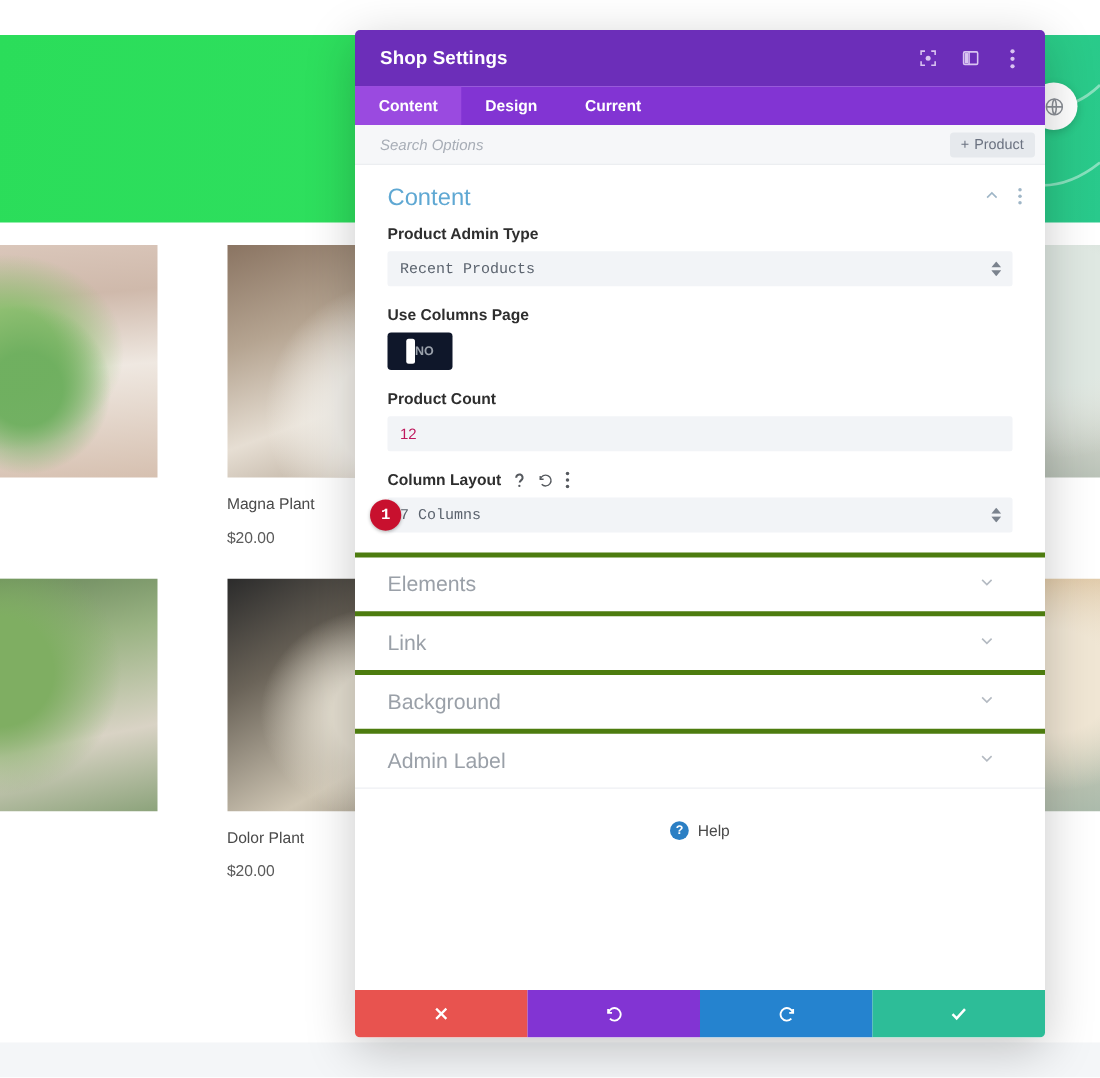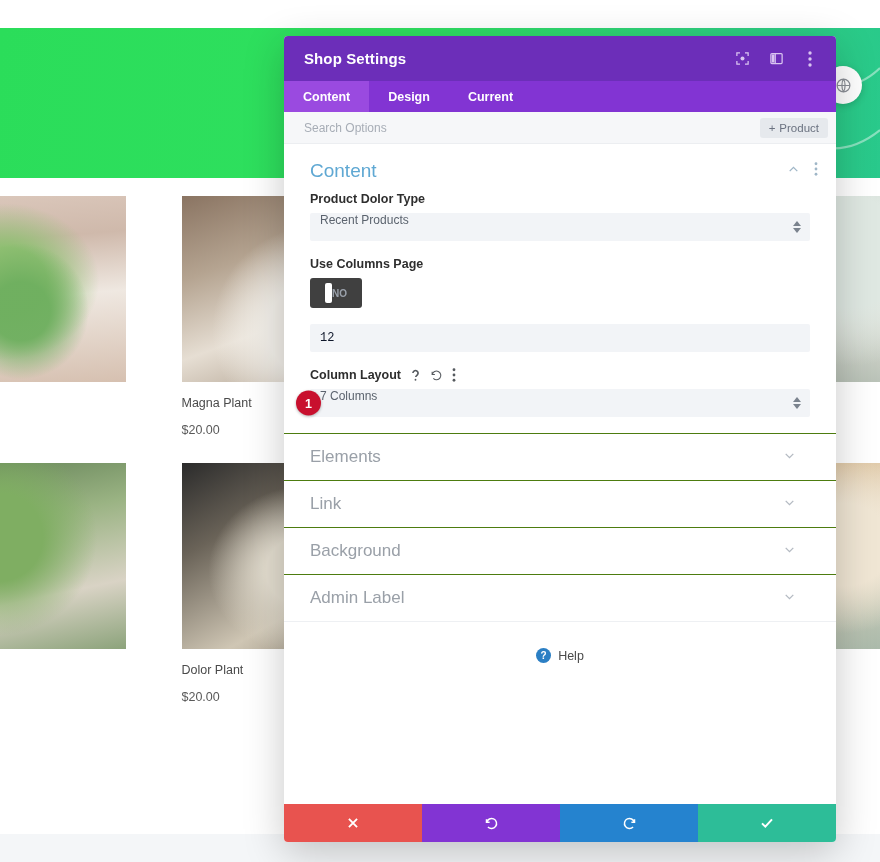--- a/index.html
+++ b/index.html
@@ -78,21 +78,21 @@
       radial-gradient(ellipse at 52% 44%, #f0e6d4 0 28%, rgba(240,230,212,0) 60%),
       linear-gradient(160deg, #d8b98e 0%, #e9dcc6 40%, #9fb4a6 100%); }
 
   .page-footer-strip {
     position: absolute; left: 0; bottom: 0; width: 880px; height: 28px;
     background: #f4f6f8;
   }
 
   
   .modal {
-    position: absolute; left: 284px; top: 36px; width: 552px; height: 806px;
+    position: absolute; left: 284px; top: 24px; width: 552px; height: 806px;
     background: #ffffff; border-radius: 4px; overflow: hidden;
     box-shadow: 0 10px 40px rgba(0,0,0,.22);
     display: flex; flex-direction: column; z-index: 10;
   }
 
   .m-header {
     height: 45px; background: #6c2eb9;
     display: flex; align-items: center; padding: 0 16px 0 20px;
     flex: 0 0 auto;
   }
@@ -110,21 +110,21 @@
     white-space: nowrap;
   }
   .m-tab.active { background: #9a4ae0; }
 
   .m-search {
     height: 32px; background: #f6f7f9; border-bottom: 1px solid #eceef1;
     display: flex; align-items: center; padding: 0 8px 0 20px; flex: 0 0 auto;
   }
   .m-search input {
     flex: 1; border: 0; background: transparent; outline: none;
-    font-family: "Liberation Sans", sans-serif; font-size: 12px; color: #6f7782;
+    font-family: "Liberation Sans", sans-serif; font-size: 12px; color: #6f7782; font-style: italic;
   }
   .m-search input::placeholder { color: #a7adb6; }
   .filter-btn {
     background: #e6e9ed; color: #6b7280; font-size: 11.5px;
     padding: 4px 9px; border-radius: 3px; display: flex; align-items: center; gap: 4px;
     cursor: pointer; white-space: nowrap;
   }
 
   .m-body { flex: 1 1 auto; overflow: hidden; background: #fff; }
 
@@ -136,53 +136,53 @@
 
   .field { padding: 0 26px; margin-bottom: 16px; }
   .flabel {
     font-size: 12.5px; color: #2e2e2e; font-weight: bold;
     margin-bottom: 7px; display: flex; align-items: center; gap: 9px;
   }
   .ftool { color: #55595e; display: inline-flex; align-items: center; cursor: pointer; }
 
   .fselect {
     position: relative; height: 28px; background: #f2f4f7; border-radius: 2px;
-    display: flex; align-items: flex-start; padding: 0 26px 0 10px;
-    font-size: 12px; color: #5b636e; cursor: pointer;
+    display: flex; align-items: center; padding: 0 26px 0 10px;
+    font-size: 12px; color: #5b636e; cursor: pointer; font-family: Liberation Mono, monospace;
   }
   .fselect .arrows {
     position: absolute; right: 9px; top: 0; bottom: 0;
     display: flex; flex-direction: column; align-items: center; justify-content: center; gap: 2px;
     color: #7b838e;
   }
 
   .ftext {
     height: 28px; background: #f2f4f7; border-radius: 2px; border: 0; width: 100%;
-    padding: 0 10px; font-family: Liberation Mono, monospace;
-    font-size: 12px; color: #0f172a; outline: none;
+    padding: 0 10px; font-family: Liberation Sans, sans-serif;
+    font-size: 12px; color: #be185d; outline: none;
   }
 
   .toggle-wrap {
-    display: inline-flex; align-items: center; background: #404040;
+    display: inline-flex; align-items: center; background: #0f172a;
     border-radius: 3px; height: 24px; padding: 15px; width: 52px;
   }
   .toggle-knob { width: 24px; height: 20px; background: #fff; border-radius: 2px;
                  box-shadow: 0 1px 2px rgba(0,0,0,.12); }
   .toggle-label { flex: 1; text-align: center; font-size: 10px; color: #9aa1ab; font-weight: bold; }
 
   .badge-marker {
     position: absolute; left: -14px; top: 50%; transform: translateY(-50%);
     width: 25px; height: 25px; border-radius: 50%;
     background: #c8102e; color: #fff; font-size: 12.5px; font-weight: bold;
     display: flex; align-items: center; justify-content: center;
     box-shadow: 0 1px 3px rgba(0,0,0,.3);
   }
 
   .sec-closed {
-    height: 47px; border-top: 1px solid #4d7c0f;
+    height: 47px; border-top: 4px solid #4d7c0f;
     display: flex; align-items: center; padding: 0 40px 0 26px; cursor: pointer; justify-content: space-between;
   }
   .sec-closed-title { color: #9aa0a8; font-size: 17px; }
   .sec-closed .chev { margin-left: auto; color: #b4bac2; }
 
   .help-row {
     border-top: 1px solid #eef0f3;
     display: flex; align-items: center; justify-content: center;
     gap: 7px; padding: 26px 0 26px 0;
   }
@@ -325,21 +325,21 @@
             <svg width="4" height="14" viewBox="0 0 4 16" fill="currentColor">
               <circle cx="2" cy="2" r="1.6"></circle>
                 <circle cx="2" cy="8" r="1.6"></circle>
                 <circle cx="2" cy="14" r="1.6"></circle>
             </svg>
           </span>
         </div>
       </div>
 
       <div class="field">
-        <div class="flabel">Product Dolor Type</div>
+        <div class="flabel">Product Admin Type</div>
         <div class="fselect">
           <span>Recent Products</span>
           <span class="arrows">
             <svg width="8" height="5" viewBox="0 0 10 6" fill="currentColor">
                 <path d="M5 0l5 6H0z"></path>
               </svg>
             <svg width="8" height="5" viewBox="0 0 10 6" fill="currentColor">
                 <path d="M5 6L0 0h10z"></path>
               </svg>
           </span>
@@ -348,20 +348,21 @@
 
       <div class="field">
         <div class="flabel">Use Columns Page</div>
         <div class="toggle-wrap">
           <div class="toggle-knob"></div>
           <div class="toggle-label">NO</div>
         </div>
       </div>
 
       <div class="field">
+        <div class="flabel">Product Count</div>
         <input class="ftext" type="text" value="12" style="">
       </div>
 
       <div class="field" style="position:relative;">
         <div class="flabel">
           <span>Column Layout</span>
           <span class="ftool">
             <svg width="11" height="13" viewBox="0 0 12 14" fill="none" stroke="currentColor" stroke-width="1.8">
               <path d="M3.2 4.4a2.8 2.8 0 115.1 1.6c-.7.9-2 1.3-2 2.6"></path>
               <circle cx="6" cy="11.6" r="1" fill="currentColor" stroke="none"></circle>

